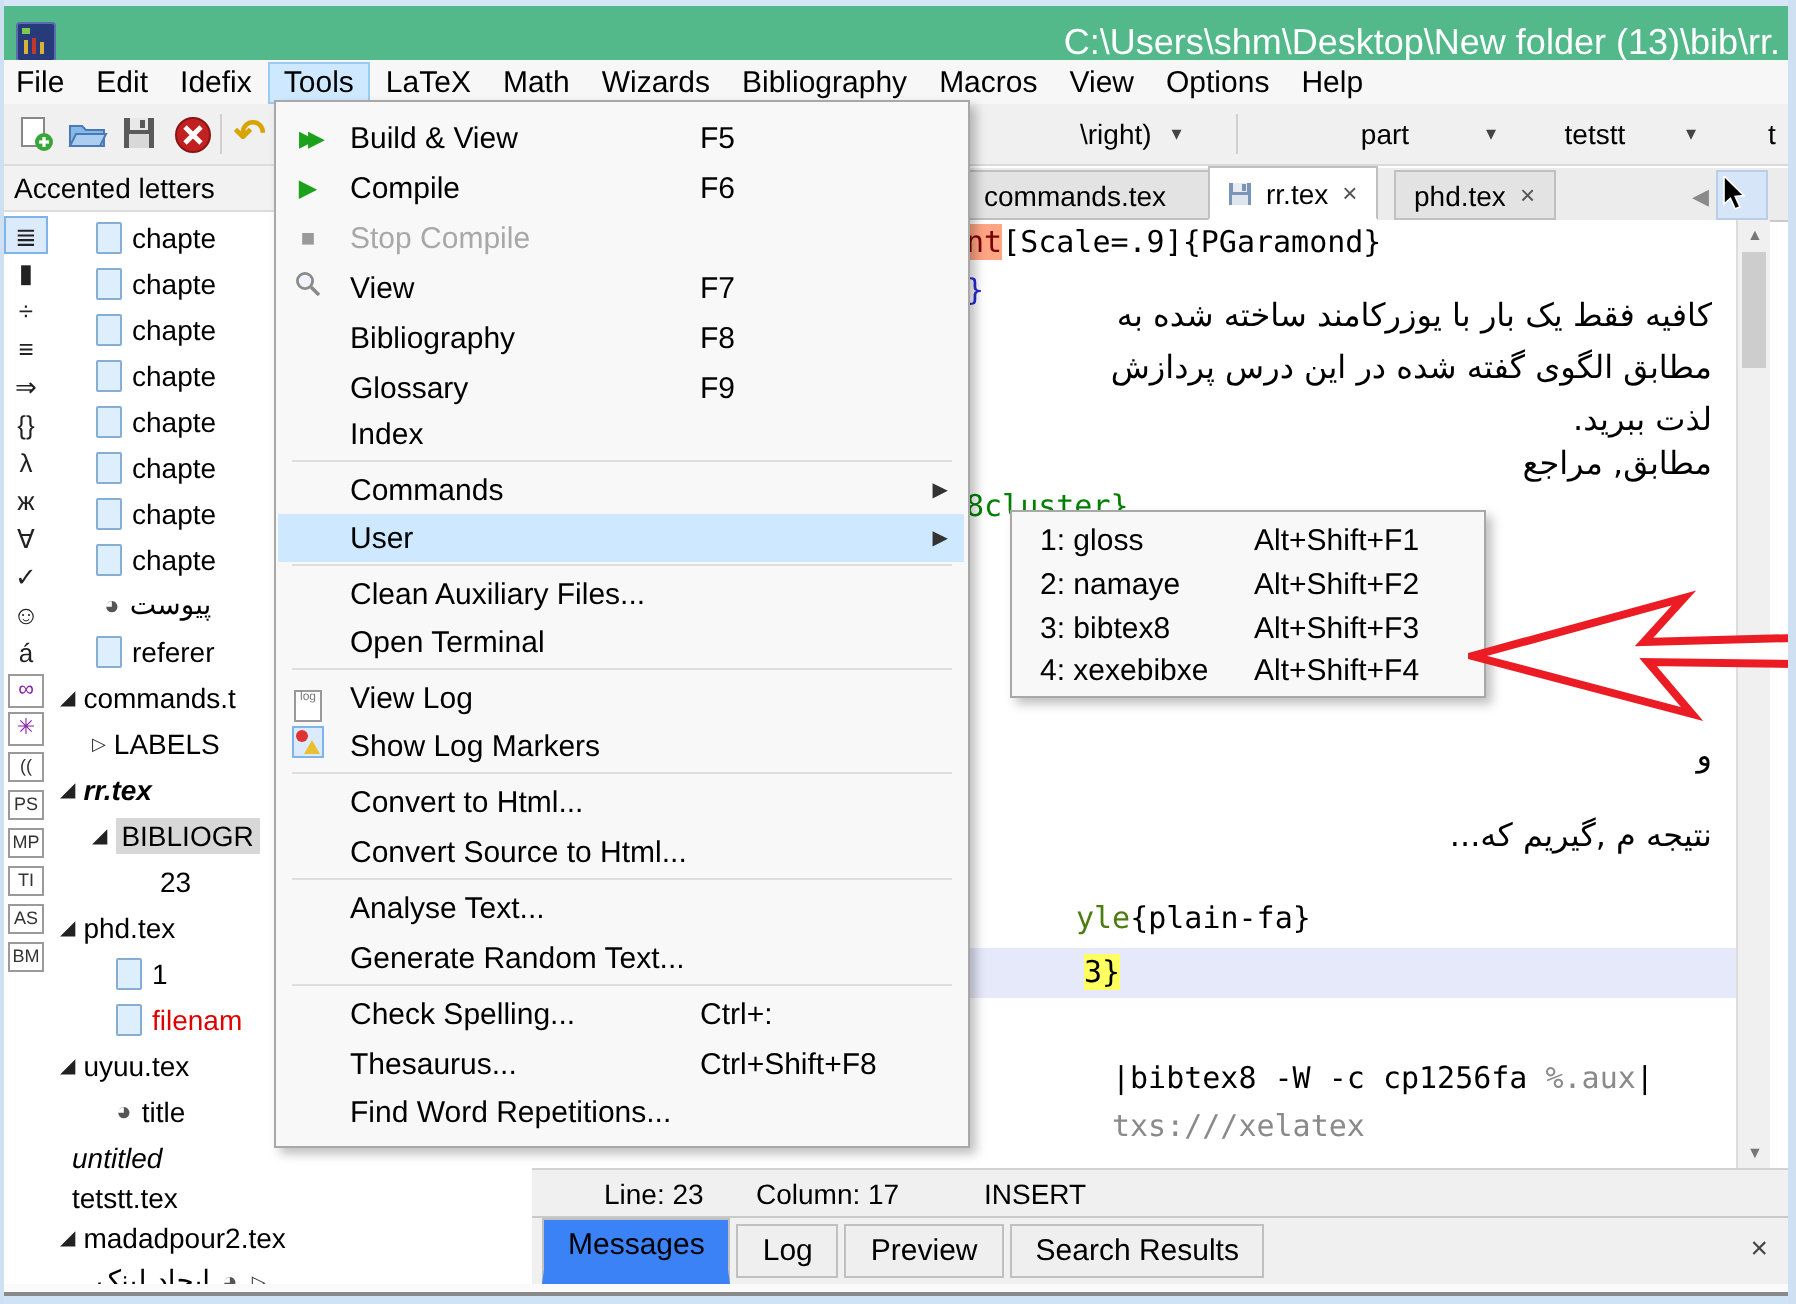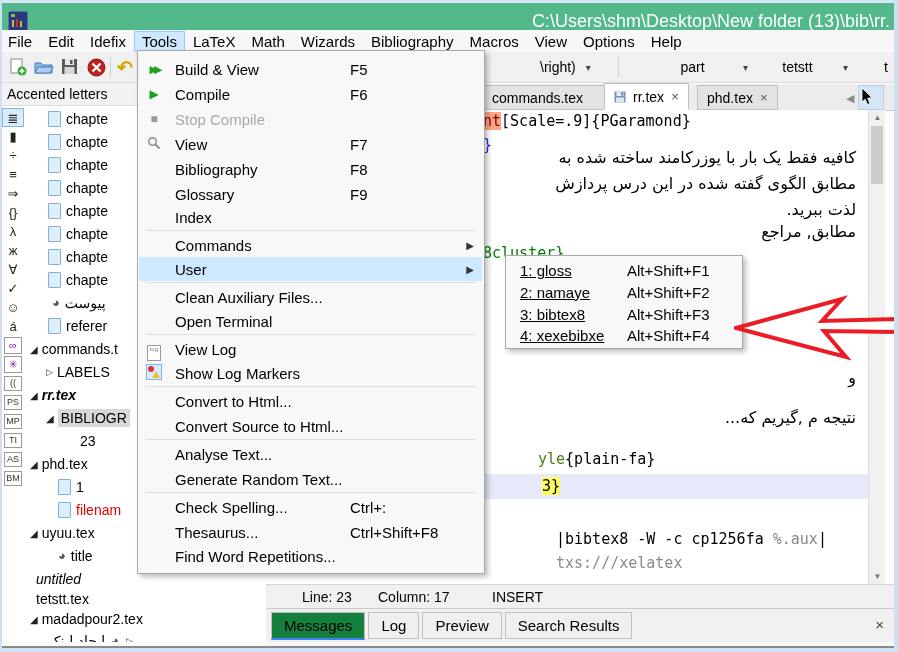--- a/index.html
+++ b/index.html
@@ -67,21 +67,21 @@
 
   .vscroll{left:868px;top:110px;width:17px;height:474px;background:#f0f0f0;border-left:1px solid #ddd;box-sizing:border-box;}
   .vscroll .a{position:absolute;left:0;width:17px;text-align:center;color:#777;font-size:8px;}
   .vthumb{position:absolute;left:2px;top:16px;width:12px;height:58px;background:#cdcdcd;}
 
   
   .statusbar{left:266px;top:584px;width:632px;height:24px;background:#f0f0f0;border-top:1px solid #d2d2d2;font-size:14px;}
   .statusbar span{position:absolute;top:4px;}
   .bpanel{left:266px;top:608px;width:632px;height:34px;background:#f0f0f0;border-top:1px solid #c9c9c9;display:flex;align-items:center;padding-left:5px;box-sizing:border-box;}
   .btab{border:1px solid #c0c0c0;background:#efefef;padding:4px 12px;margin-right:3px;font-size:15px;}
-  .btab.active{background:#15803d;border-bottom:2px solid #3b82f6;}
+  .btab.active{background:#3b82f6;border-bottom:7px solid #3b82f6;}
   .bclose{position:absolute;right:14px;top:616px;color:#444;font-size:15px;}
 
   .bot-a{left:0;top:642px;width:898px;height:4px;background:#fafafa;z-index:35;}
   .bot-line{left:0;top:646px;width:898px;height:2px;background:#8a8a8a;z-index:35;}
   .bot-b{left:0;top:648px;width:898px;height:4px;background:#cfe3f7;z-index:35;}
 
   
   .menu{left:137px;top:50px;width:346px;height:522px;background:#f8f8f8;border:1px solid #a8a8a8;box-shadow:3px 3px 5px rgba(0,0,0,.25);z-index:20;}
   .mi{position:absolute;left:1px;width:343px;height:24px;display:flex;align-items:center;font-size:15px;}
   .mi .mi-ic{width:30px;text-align:center;flex:0 0 30px;}
@@ -94,21 +94,21 @@
   .ic-g{color:#1ba11b;font-size:12px;}
   .ic-g2{color:#1ba11b;font-size:11px;letter-spacing:-4px;}
   .ic-stop{color:#9a9a9a;font-size:12px;}
   .logpage{display:inline-block;width:12px;height:14px;border:1px solid #999;background:#fff;font-size:6px;color:#777;line-height:7px;}
   .markbox{display:inline-block;width:14px;height:14px;border:1px solid #7eb4ea;background:#dcebfb;position:relative;}
   .markbox i{position:absolute;display:block;}
 
   
   .submenu{left:505px;top:255px;width:236px;height:92px;background:#f8f8f8;border:1px solid #a8a8a8;box-shadow:3px 3px 5px rgba(0,0,0,.25);z-index:22;}
   .smi{position:absolute;left:1px;width:233px;height:22px;display:flex;align-items:center;font-size:15px;}
-  .smi .s-label{margin-left:13px;text-decoration:underline;}
+  .smi .s-label{margin-left:13px;}
   .smi .s-short{position:absolute;left:120px;}
 
   .arrow-svg{left:734px;top:291px;z-index:25;}
   .pointer-svg{left:861px;top:88px;z-index:30;}
 </style>
 </head>
 <body>
 
 <div id="screen">
 

